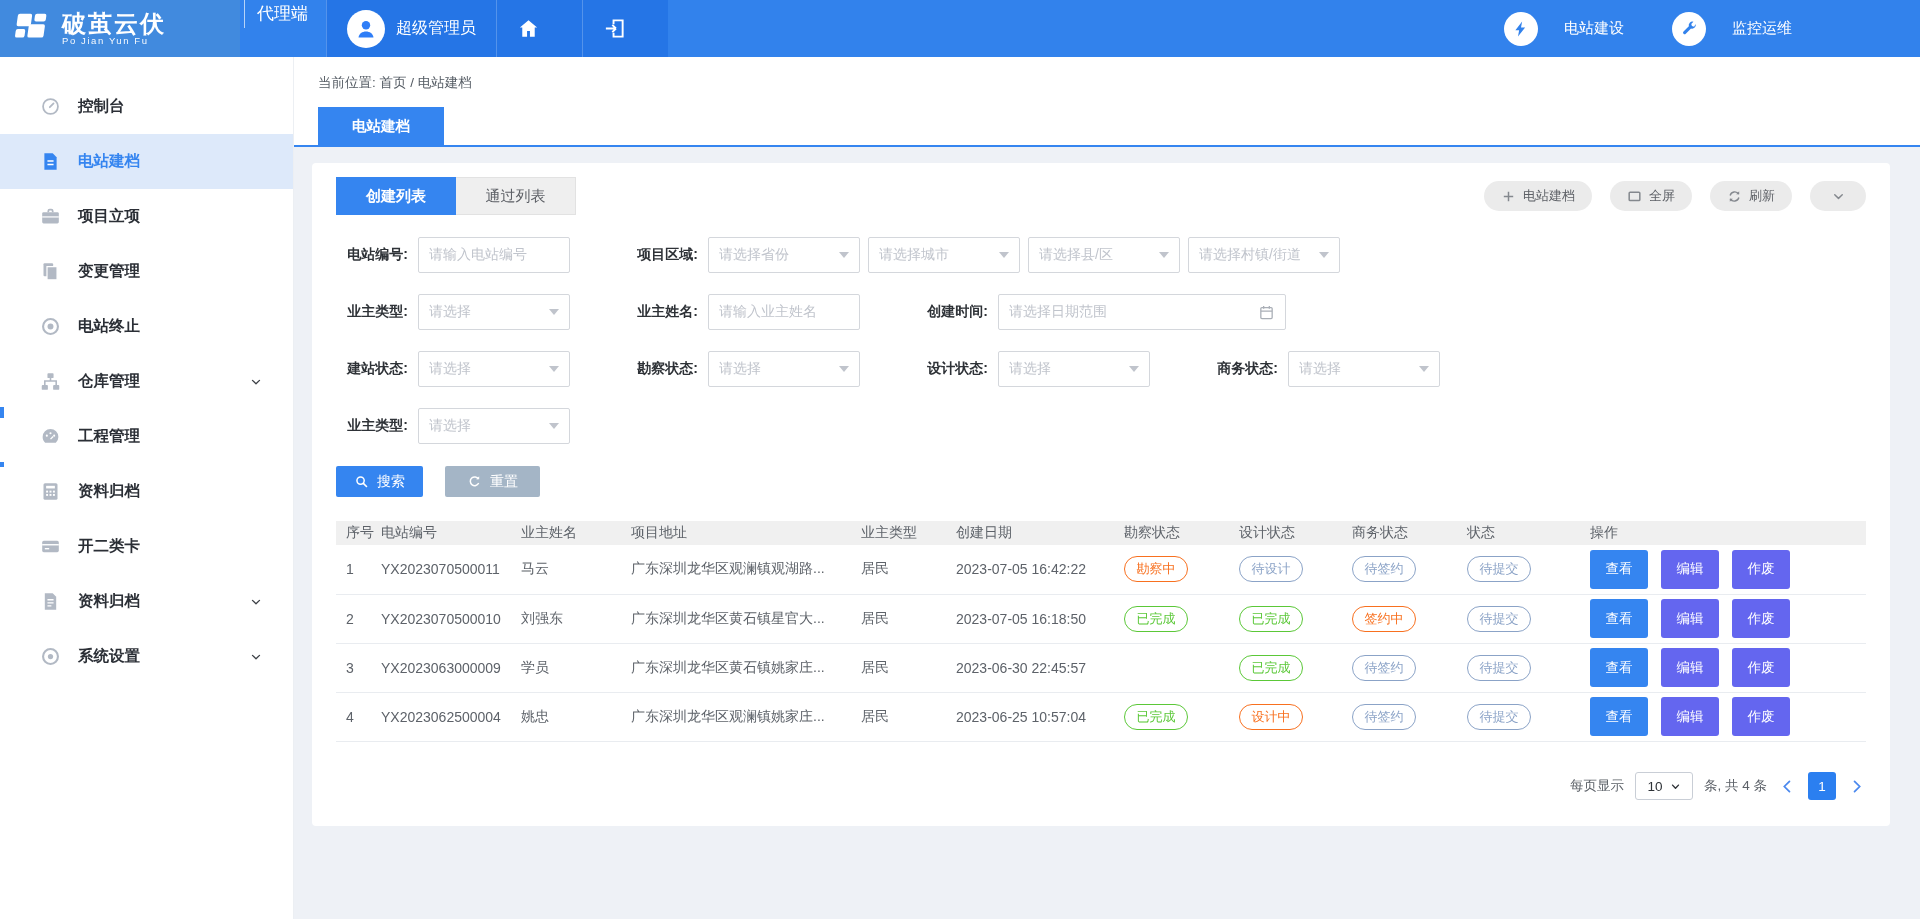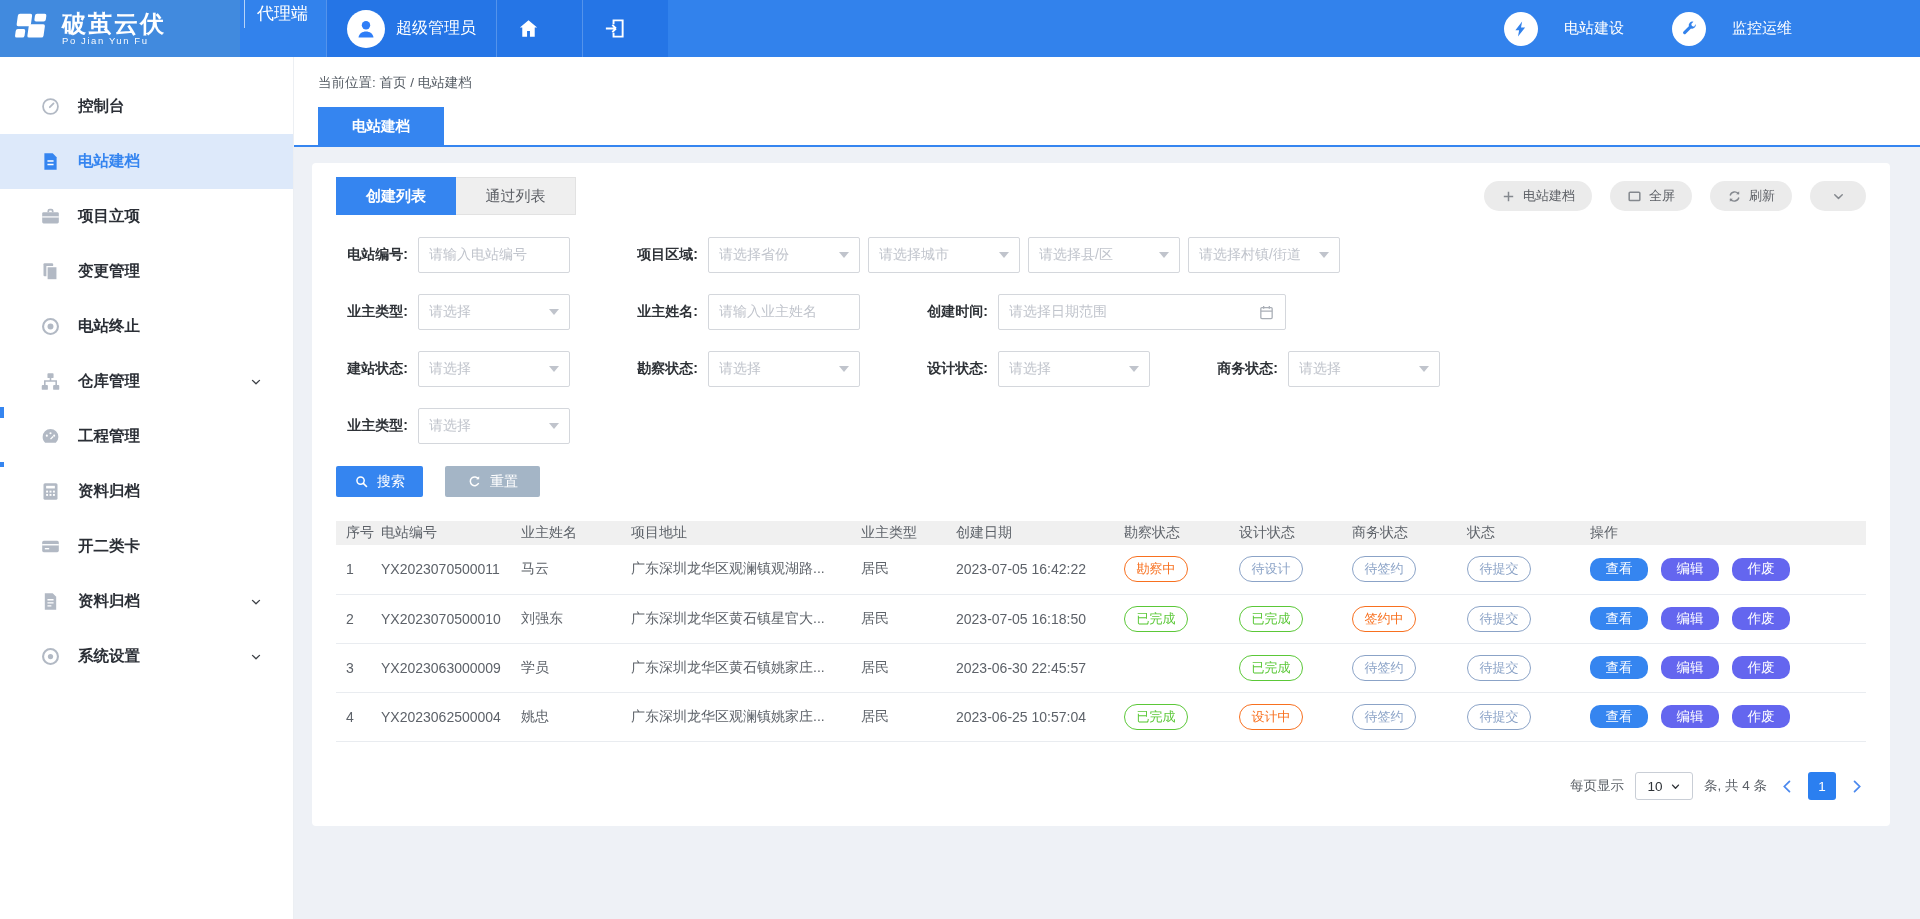--- a/index.html
+++ b/index.html
@@ -94,22 +94,22 @@
   .tbl-wrap { margin-top:24px; }
   table { width:100%; border-collapse:collapse; table-layout:fixed; font-size:14px; color:#5d6269; }
   thead th { background:#f0f0f0; height:24px; font-weight:400; text-align:left; color:#5d6269; padding:0 6px 0 0; }
   th:first-child, td:first-child { padding-left:10px; }
   tbody td { height:49px; border-bottom:1px solid #e9ecf0; padding-right:6px; overflow:hidden; white-space:nowrap; }
   .badge { display:inline-block; min-width:64px; text-align:center; padding:3px 9px;
            border-radius:13px; font-size:13px; border:1px solid; background:#fff; }
   .tone-orange { color:var(--orange); border-color:var(--orange); }
   .tone-green  { color:var(--green);  border-color:var(--green); }
   .tone-steel  { color:var(--steel);  border-color:var(--steel); }
-  .row-btn { display:inline-flex; align-items:center; justify-content:center; width:58px; height:23px;
-             color:#fff; font-size:13.5px; border-radius:10px; margin-right:13px; cursor:pointer; border:none; }
+  .row-btn { display:inline-flex; align-items:center; justify-content:center; width:58px; height:39px;
+             color:#fff; font-size:13.5px; border-radius:3px; margin-right:13px; cursor:pointer; border:none; }
   .row-btn.view { background:var(--primary); }
   .row-btn.other { background:var(--indigo); }
 
   
   .pagination { position:absolute; right:24px; bottom:26px; display:flex; align-items:center; gap:11px;
                 font-size:13.5px; color:#5d6269; }
   .pp-select { width:58px; height:28px; border:1px solid #c9ced6; border-radius:3px; background:#fff;
                display:flex; align-items:center; justify-content:center; gap:7px; cursor:pointer; color:#2e3237; }
   .pp-caret { width:11px; height:11px; color:#2e3237; }
   .pg-chev { width:19px; height:19px; color:#4b89ee; cursor:pointer; }

